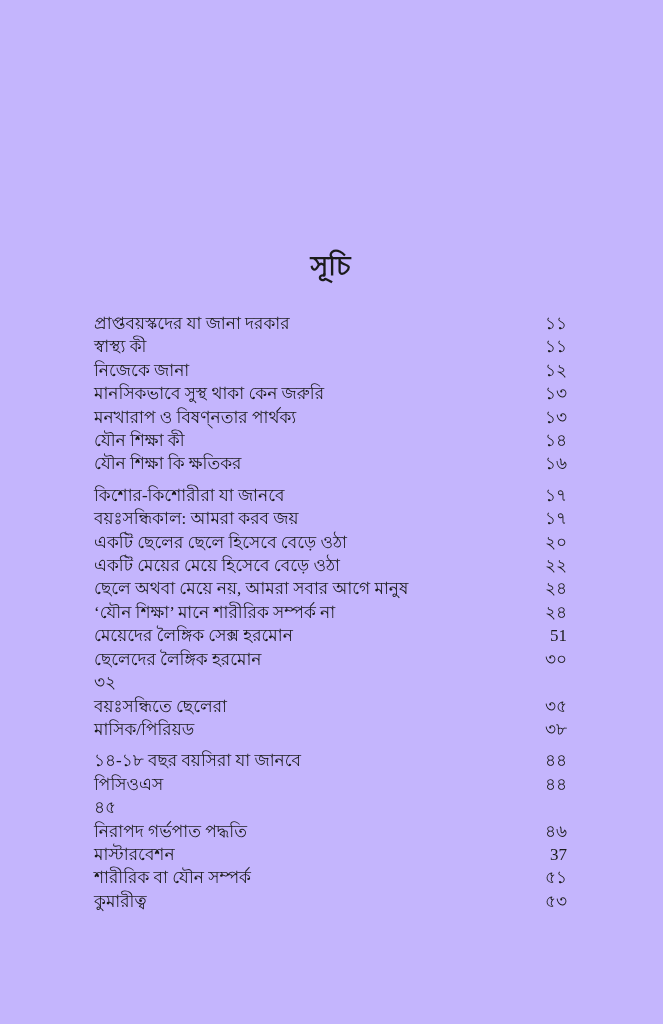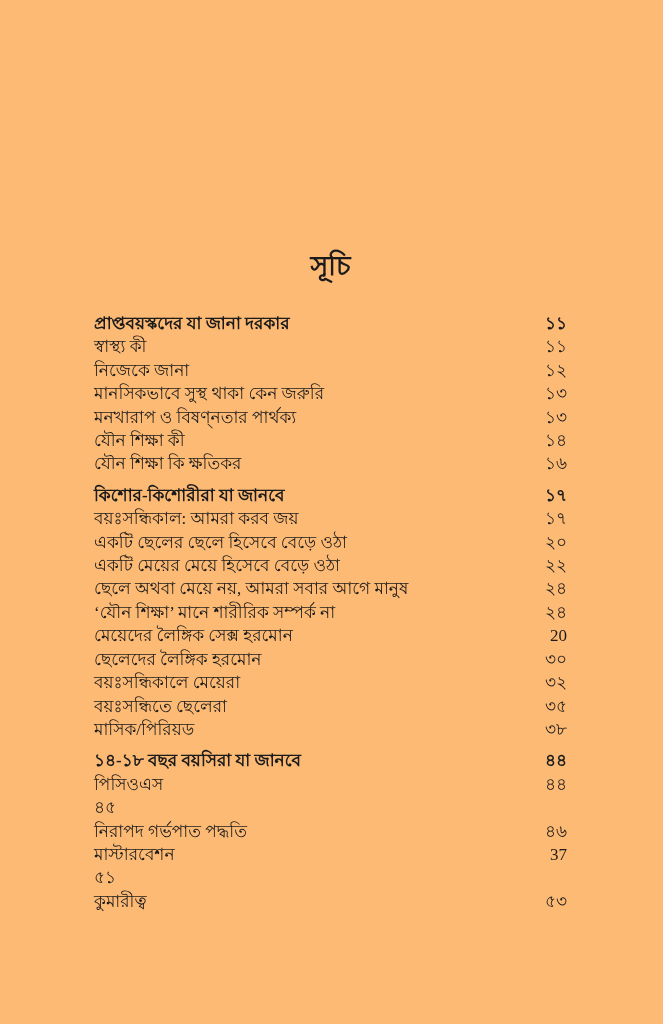--- a/index.html
+++ b/index.html
@@ -36,35 +36,35 @@
     margin-top: 8px;
   }
   .toc-row {
     display: flex;
     justify-content: space-between;
     align-items: baseline;
     line-height: 23.4px;
     font-size: 17px;
   }
   .toc-row.header {
-    font-weight: 700;
+    font-weight: 400;
   }
   .toc-label {
     text-align: left;
     white-space: nowrap;
   }
   .toc-page {
     text-align: left;
     white-space: nowrap;
   }
 </style>
 </head>
 <body>
 
-<div class="page" style="background: #fdba74; color: rgb(27, 27, 27);">
+<div class="page" style="background: #c4b5fd; color: rgb(27, 27, 27);">
   <h1 class="page-title">সূচি</h1>
   <div class="toc">
       <div class="toc-section">
         <div class="toc-row header">
           <span class="toc-label">প্রাপ্তবয়স্কদের যা জানা দরকার</span>
           <span class="toc-page">১১</span>
         </div>
         <div class="toc-row">
           <span class="toc-label">স্বাস্থ্য কী</span>
           <span class="toc-page">১১</span>
@@ -110,28 +110,27 @@
         <div class="toc-row">
           <span class="toc-label">ছেলে অথবা মেয়ে নয়, আমরা সবার আগে মানুষ</span>
           <span class="toc-page">২৪</span>
         </div>
         <div class="toc-row">
           <span class="toc-label">‘যৌন শিক্ষা’ মানে শারীরিক সম্পর্ক না</span>
           <span class="toc-page">২৪</span>
         </div>
         <div class="toc-row">
           <span class="toc-label">মেয়েদের লৈঙ্গিক সেক্স হরমোন</span>
-          <span class="toc-page">20</span>
+          <span class="toc-page">51</span>
         </div>
         <div class="toc-row">
           <span class="toc-label">ছেলেদের লৈঙ্গিক হরমোন</span>
           <span class="toc-page">৩০</span>
         </div>
         <div class="toc-row">
-          <span class="toc-label">বয়ঃসন্ধিকালে মেয়েরা</span>
           <span class="toc-page">৩২</span>
         </div>
         <div class="toc-row">
           <span class="toc-label">বয়ঃসন্ধিতে ছেলেরা</span>
           <span class="toc-page">৩৫</span>
         </div>
         <div class="toc-row">
           <span class="toc-label">মাসিক/পিরিয়ড</span>
           <span class="toc-page">৩৮</span>
         </div>
@@ -150,20 +149,21 @@
         </div>
         <div class="toc-row">
           <span class="toc-label">নিরাপদ গর্ভপাত পদ্ধতি</span>
           <span class="toc-page">৪৬</span>
         </div>
         <div class="toc-row">
           <span class="toc-label">মাস্টারবেশন</span>
           <span class="toc-page">37</span>
         </div>
         <div class="toc-row">
+          <span class="toc-label">শারীরিক বা যৌন সম্পর্ক</span>
           <span class="toc-page">৫১</span>
         </div>
         <div class="toc-row">
           <span class="toc-label">কুমারীত্ব</span>
           <span class="toc-page">৫৩</span>
         </div>
       </div>
     </div>
 </div>
 

